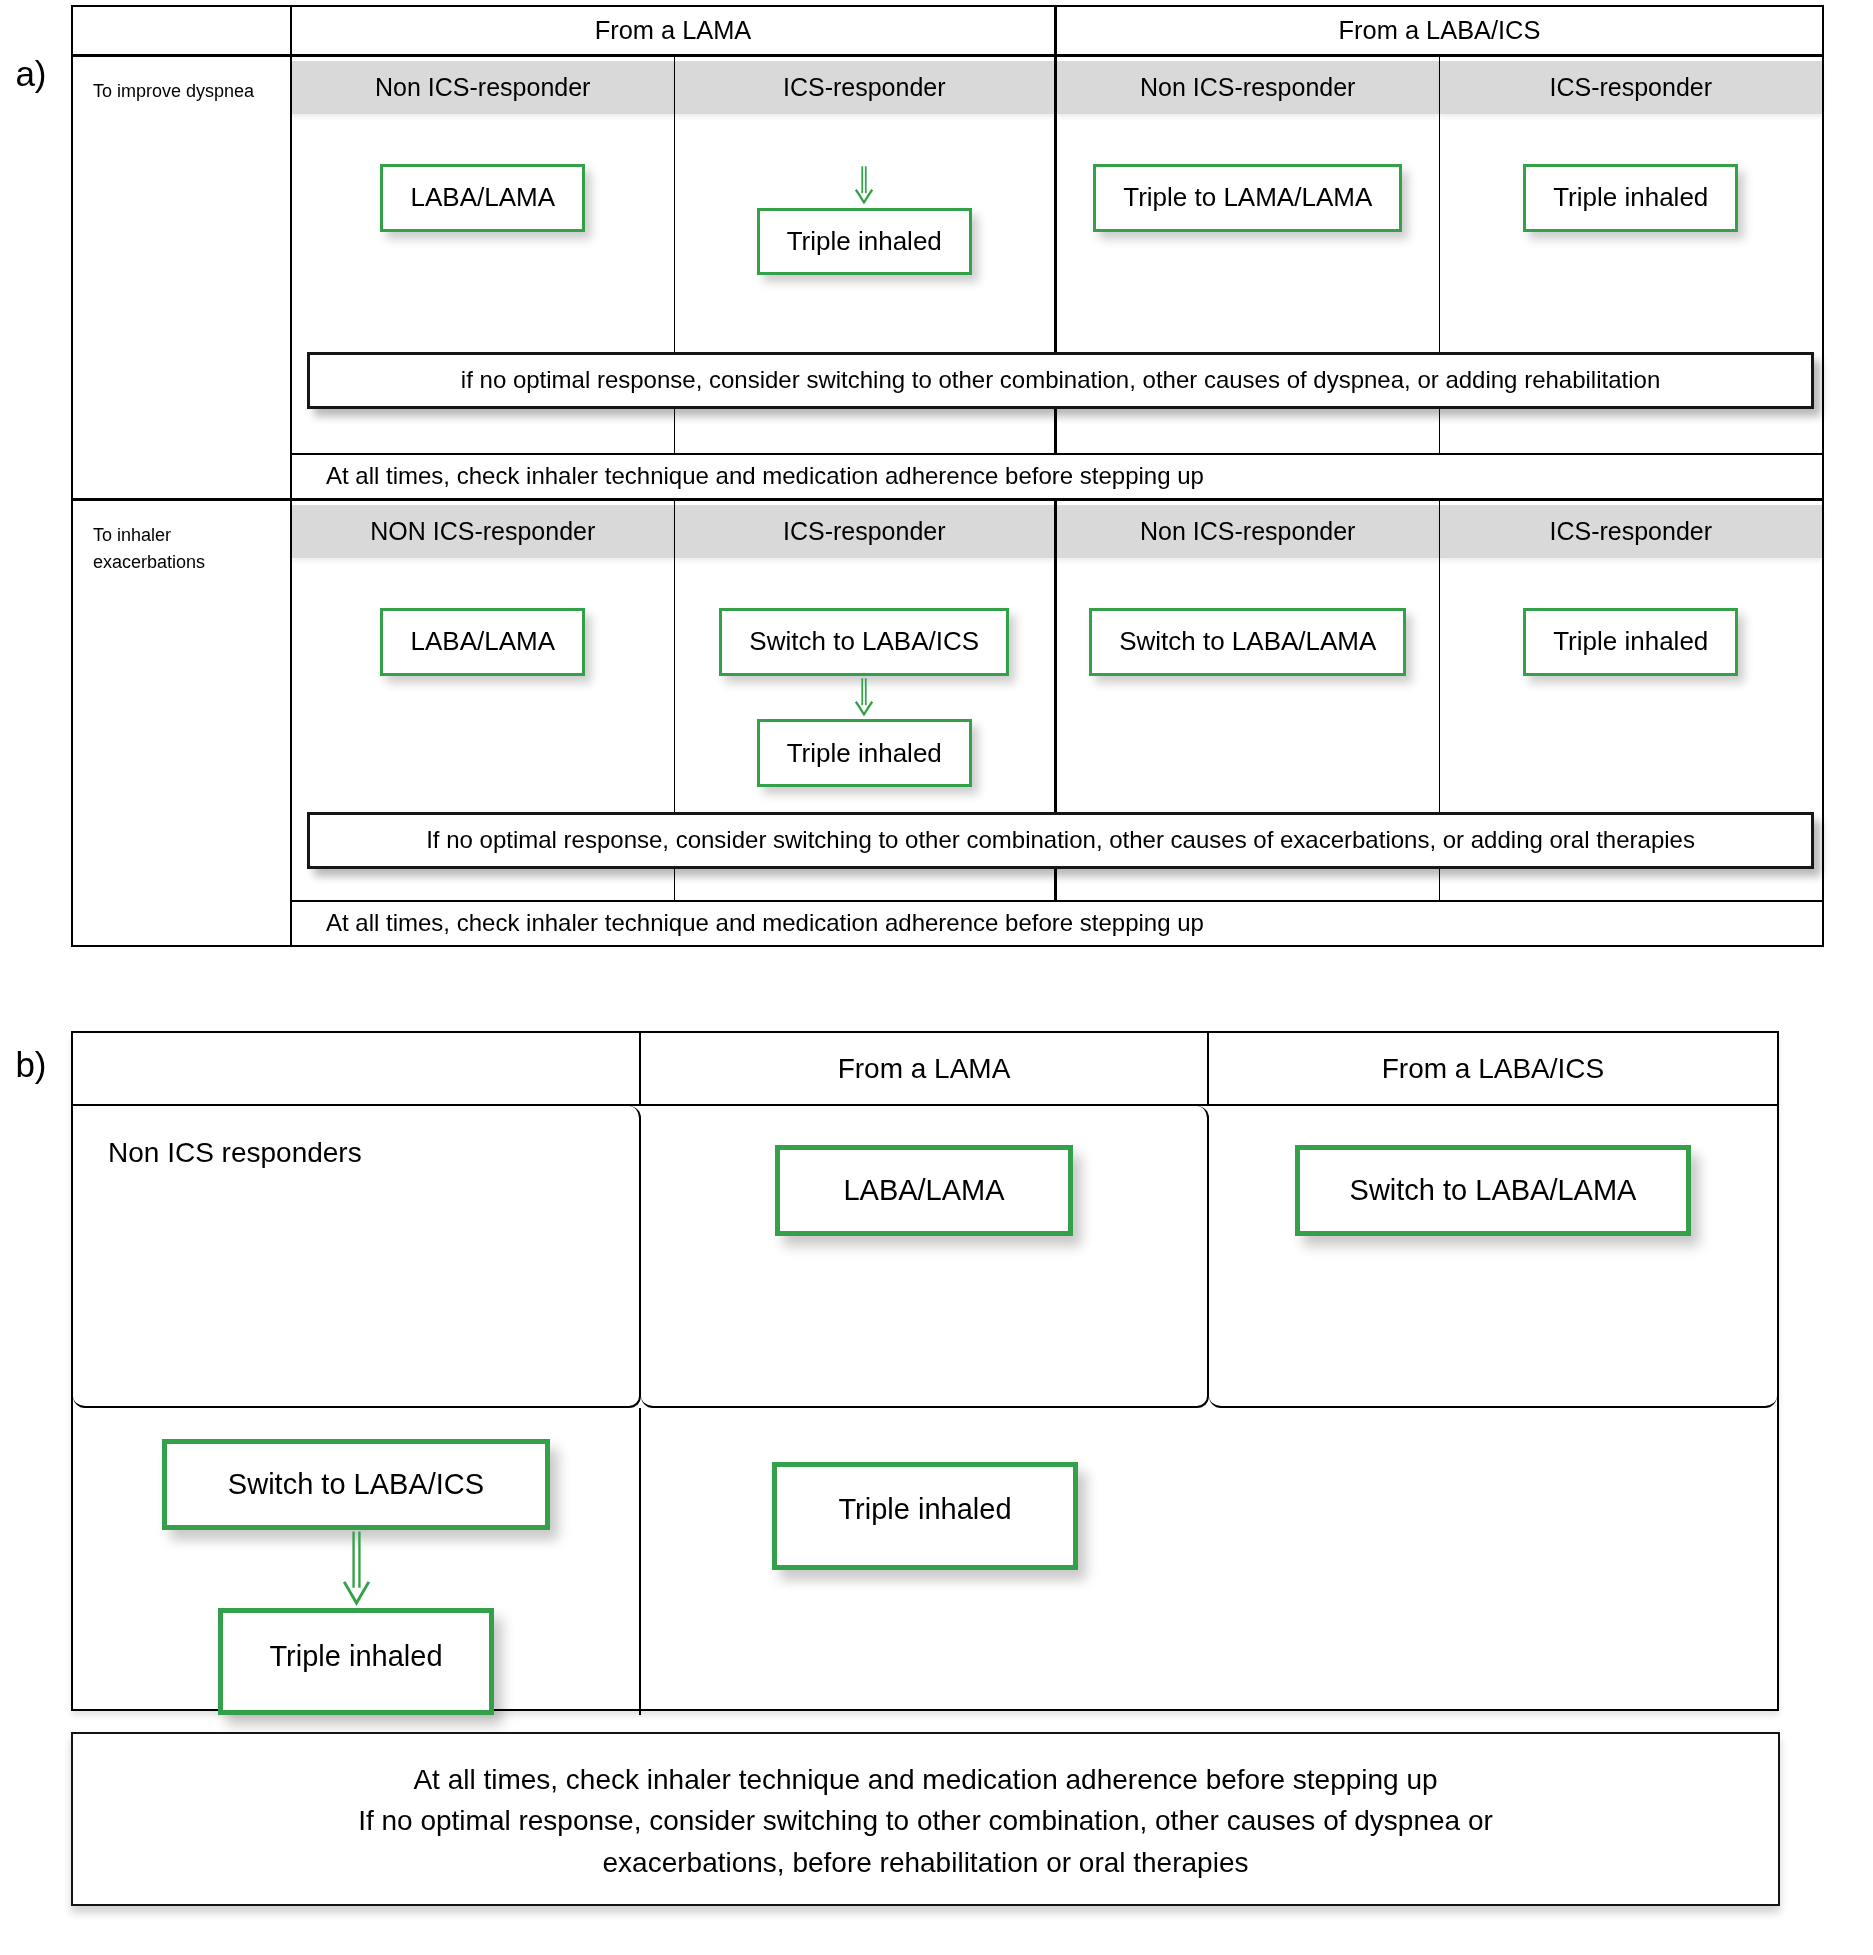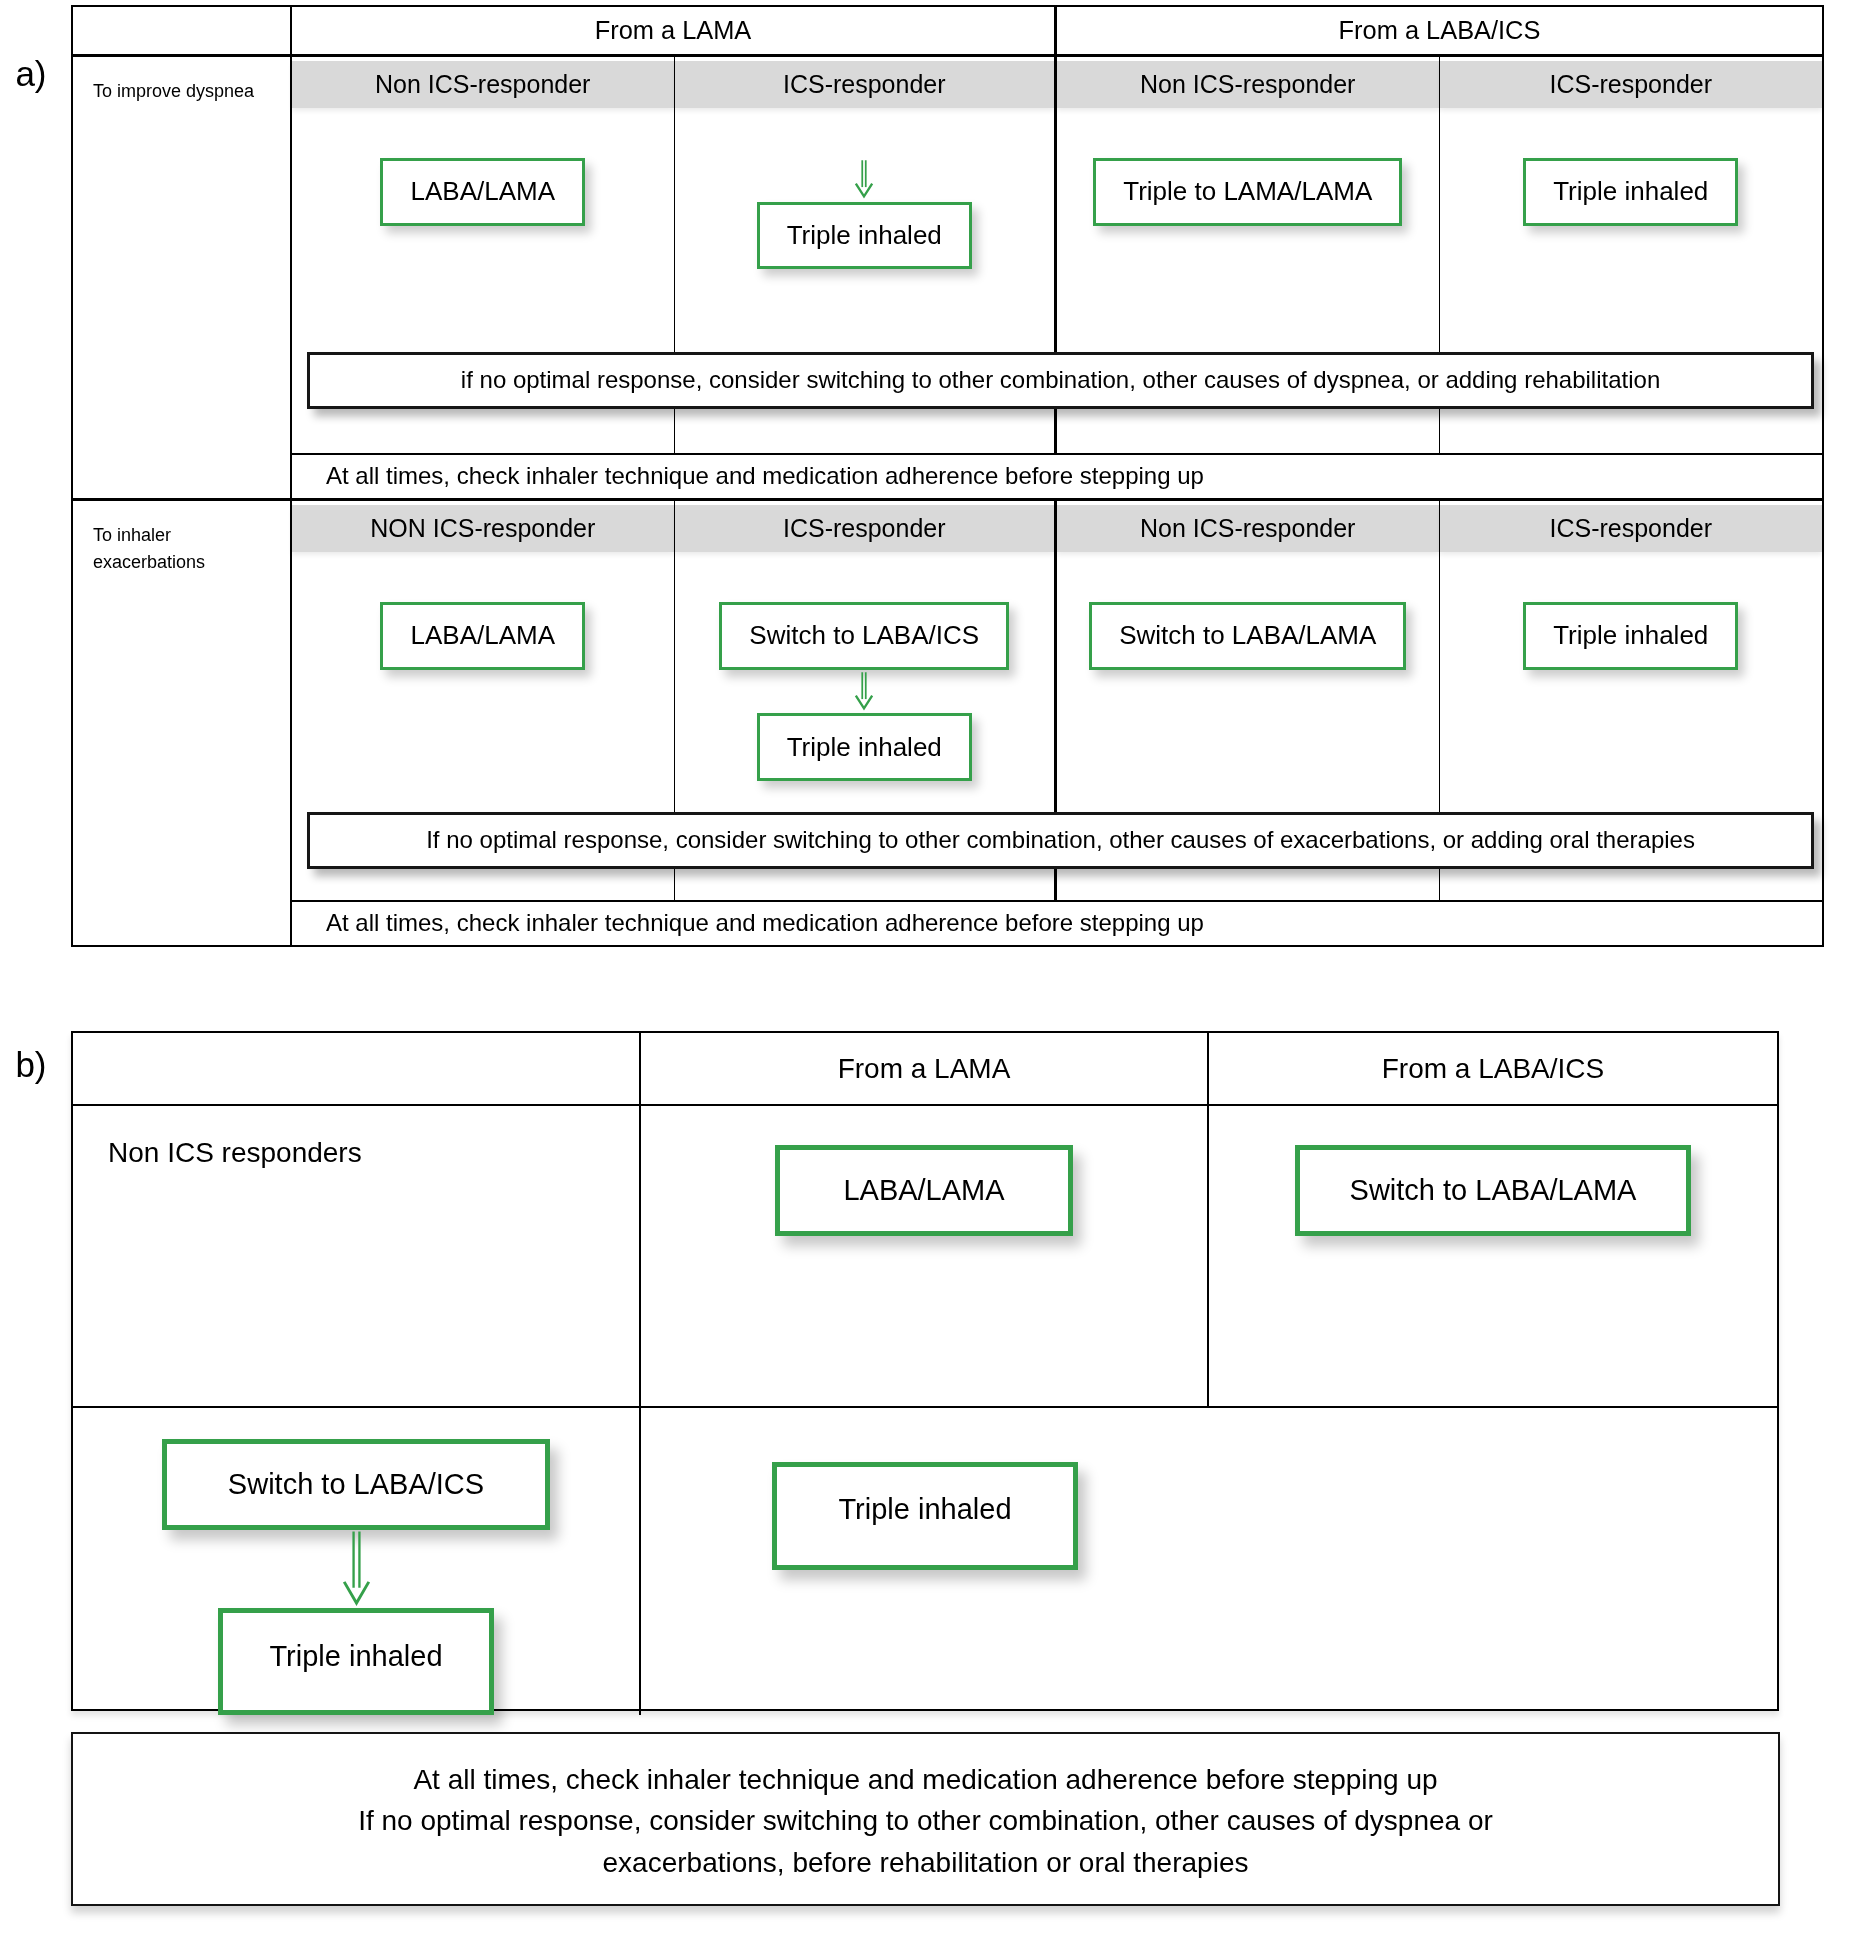--- a/index.html
+++ b/index.html
@@ -36,21 +36,21 @@
   .a-section{display:flex;flex-direction:column;min-height:0;}
   .a-section.sec1{border-bottom:3px solid #000;}
   .a-cols{position:relative;flex:1;display:grid;grid-template-columns:repeat(4,1fr);min-height:0;}
   .a-col{
     border-right:1.8px solid #000;padding-top:4.1px;
     display:flex;flex-direction:column;align-items:center;min-width:0;
   }
   .a-col.group-end{border-right:3px solid #000;}
   .a-col.last{border-right:none;}
   .a-colhead{
-    align-self:stretch;height:47px;background:#d9d9d9;
+    align-self:stretch;height:53px;background:#d9d9d9;
     display:flex;align-items:center;justify-content:center;
     font-size:25px;box-shadow:0 3.5px 4.7px rgba(0,0,0,0.08);
   }
   .a-stack{margin-top:50px;display:flex;flex-direction:column;align-items:center;}
   .gbox{
     background:#fff;border:3.5px solid #35a04a;
     box-shadow:6px 7px 9.5px rgba(0,0,0,0.20);
     font-size:26px;padding:15.4px 27px;white-space:nowrap;text-align:center;
   }
   .a-note{
@@ -70,21 +70,21 @@
   
   .panel-b{
     position:absolute;left:71px;top:1031px;width:1708px;height:680px;
     border:2.4px solid #000;box-sizing:border-box;background:#fff;
     display:grid;grid-template-columns:1fr 1fr 1fr;grid-template-rows:73px 302px 1fr;
     box-shadow:0 4.7px 6px rgba(0,0,0,0.10);
   }
   .b-cell{border-right:2.4px solid #000;min-width:0;}
   .b-cell.lastcol{border-right:none;}
   .b-head{display:flex;align-items:center;justify-content:center;font-size:28px;border-bottom:2.4px solid #000;}
-  .b-row1{border-bottom:2.4px solid #000;}
+  .b-row1{border-bottom:2.4px solid #000;border-radius:12px;}
   .b-label{padding:31px 0 0 35px;font-size:28px;}
   .b-content{display:flex;flex-direction:column;align-items:center;}
   .bbox{
     background:#fff;border:5.3px solid #35a04a;
     box-shadow:8.3px 9.5px 12px rgba(0,0,0,0.22);
     font-size:29px;text-align:center;white-space:nowrap;
   }
   .bbox.laba-lama{margin-top:39px;padding:24px 63px;}
   .bbox.switch-labalama{margin-top:39px;padding:24px 50px;}
   .bbox.switch-labaics{margin-top:31px;padding:24px 61px;}

